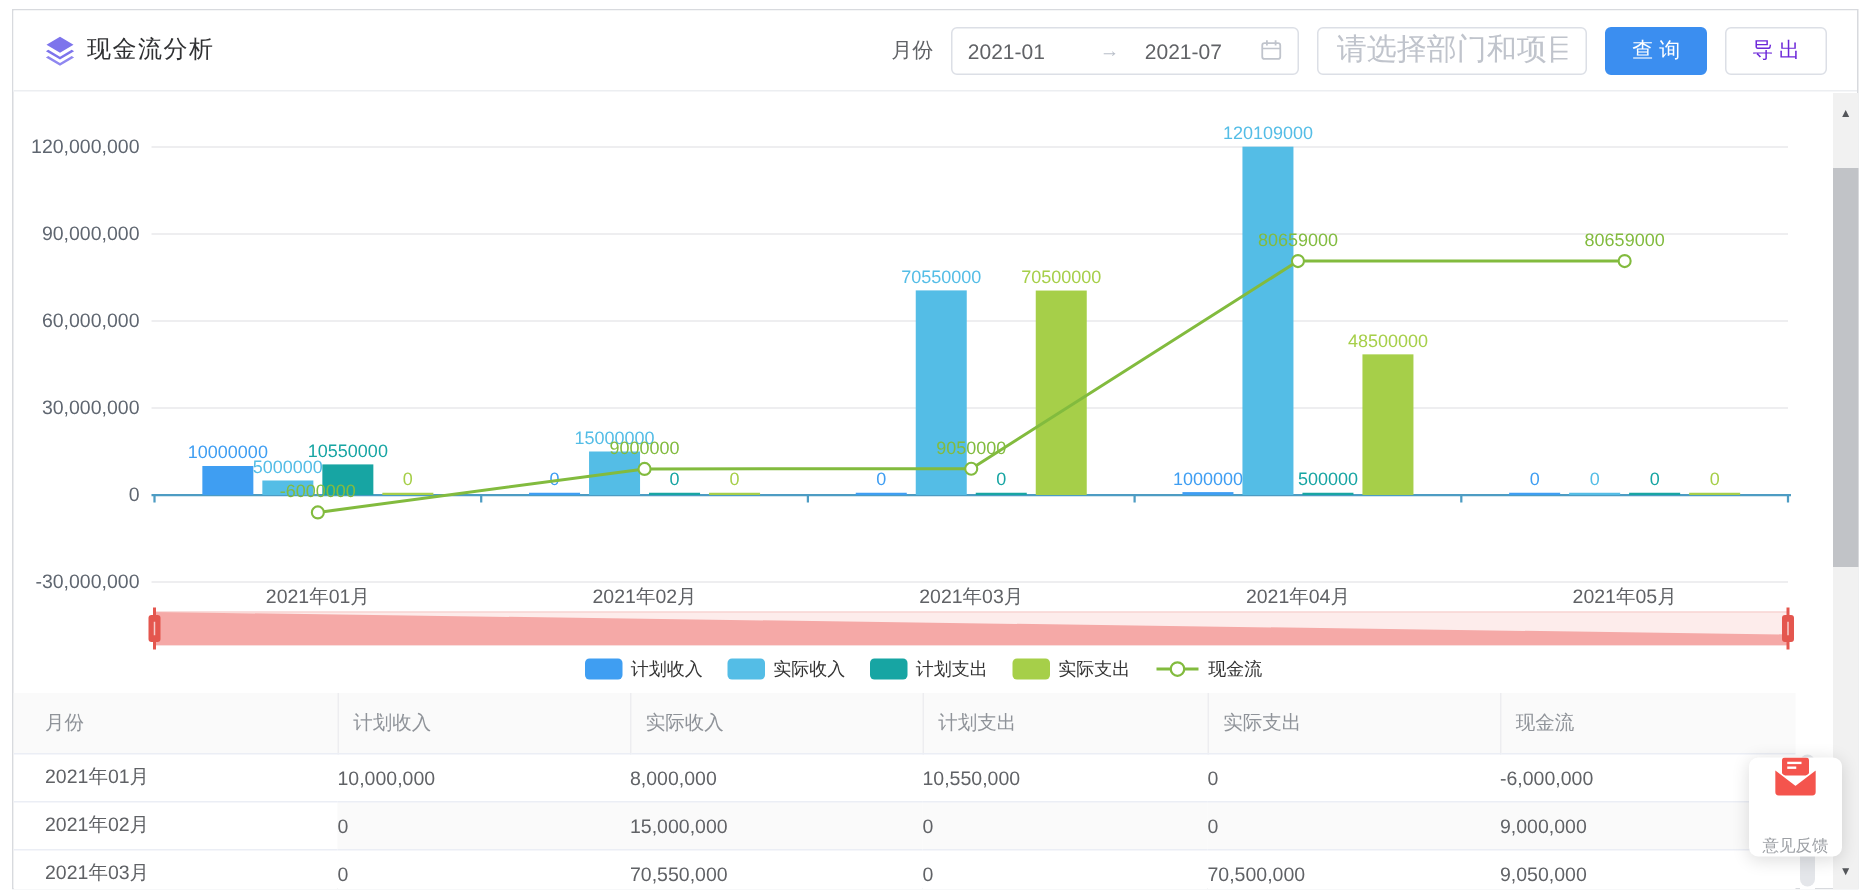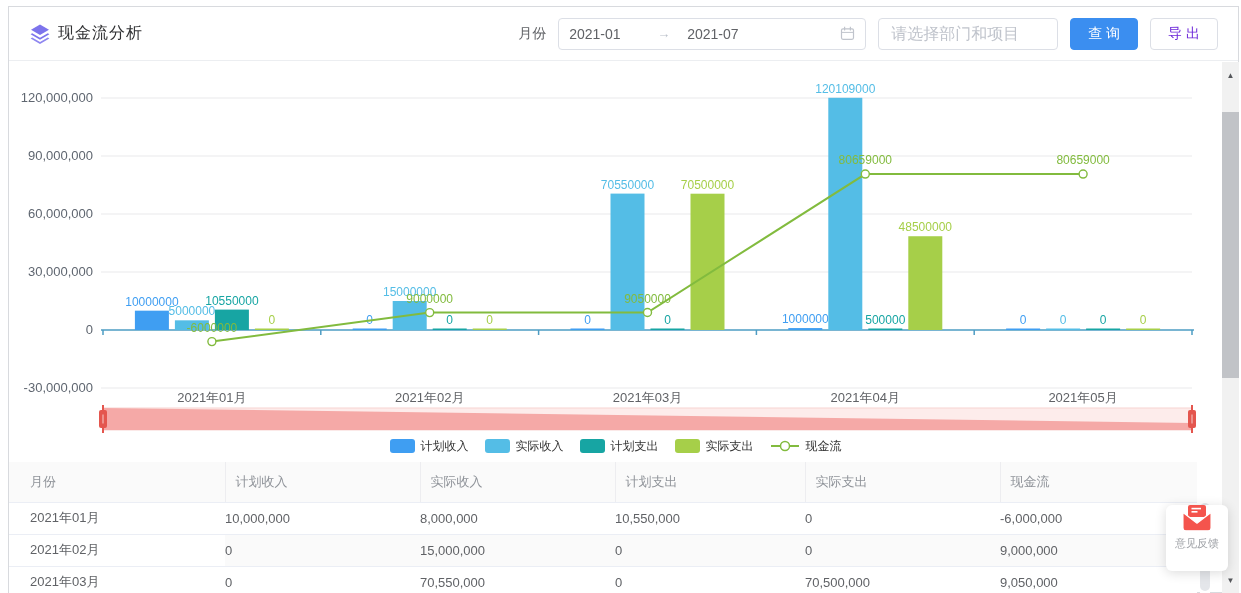--- a/index.html
+++ b/index.html
@@ -17,30 +17,30 @@
     position:absolute;left:9px;top:7px;width:1229px;height:54px;
     display:flex;align-items:center;justify-content:space-between;
     padding:0 20px;box-sizing:border-box;background:#fff;
     border-bottom:1px solid #eceef1;z-index:3;
   }
   .brand{display:flex;align-items:center;gap:7px;}
   .page-title{font-size:16px;color:#303133;font-weight:500;letter-spacing:1px;}
   .controls{display:flex;align-items:center;gap:12px;}
   .month-label{font-size:14px;color:#606266;}
   .daterange{
-    width:308px;height:32px;border:1px solid #dcdfe6;border-radius:4px;
+    width:232px;height:32px;border:1px solid #dcdfe6;border-radius:4px;
     display:flex;align-items:center;padding:0 10px;box-sizing:border-box;
     color:#606266;font-size:14px;background:#fff;
   }
   .daterange .dval{width:88px;}
   .daterange .sep{color:#b9bfc9;font-size:13px;width:30px;}
   .daterange .flex{flex:1;}
   .dept-input{
     width:180px;height:32px;border:1px solid #dcdfe6;border-radius:4px;
-    box-sizing:border-box;padding:0 12px;font-size:16px;color:#606266;
+    box-sizing:border-box;padding:0 12px;font-size:20px;color:#606266;
     outline:none;font-family:"Liberation Sans",sans-serif;background:#fff;
   }
   .dept-input::placeholder{color:#c0c4cc;}
   .btn{
     height:32px;padding:8px 17px;border-radius:4px;font-size:14px;
     display:flex;align-items:center;cursor:pointer;box-sizing:border-box;
     font-family:"Liberation Sans",sans-serif;
   }
   .btn-primary{background:#3b8ef0;color:#fff;border:1px solid #3b8ef0;}
   .btn-plain{background:#fff;color:#6d28d9;border:1px solid #dcdfe6;}
@@ -80,21 +80,21 @@
     position:absolute;left:0;width:17px;height:26px;display:flex;
     align-items:center;justify-content:center;font-size:8px;color:#54565a;cursor:pointer;
   }
   .sb-btn.up{top:0;}
   .sb-btn.down{bottom:0;}
   .sb-thumb{position:absolute;left:0;top:50px;width:17px;height:266px;background:#c1c3c7;cursor:pointer;}
   
   .feedback{
     position:absolute;left:1166px;top:505px;width:62px;height:66px;
     background:#fff;border-radius:6px;box-shadow:0 2px 12px rgba(0,0,0,.14);
-    display:flex;flex-direction:column;align-items:center;justify-content:flex-start;
+    display:flex;flex-direction:column;align-items:center;justify-content:space-between;
     gap:4px;z-index:6;cursor:pointer;
   }
   .feedback .fb-label{font-size:11px;color:#9da0a5;}
 </style>
 </head>
 <body>
 
 <div class="panel"></div>
 
 <div class="topbar">

